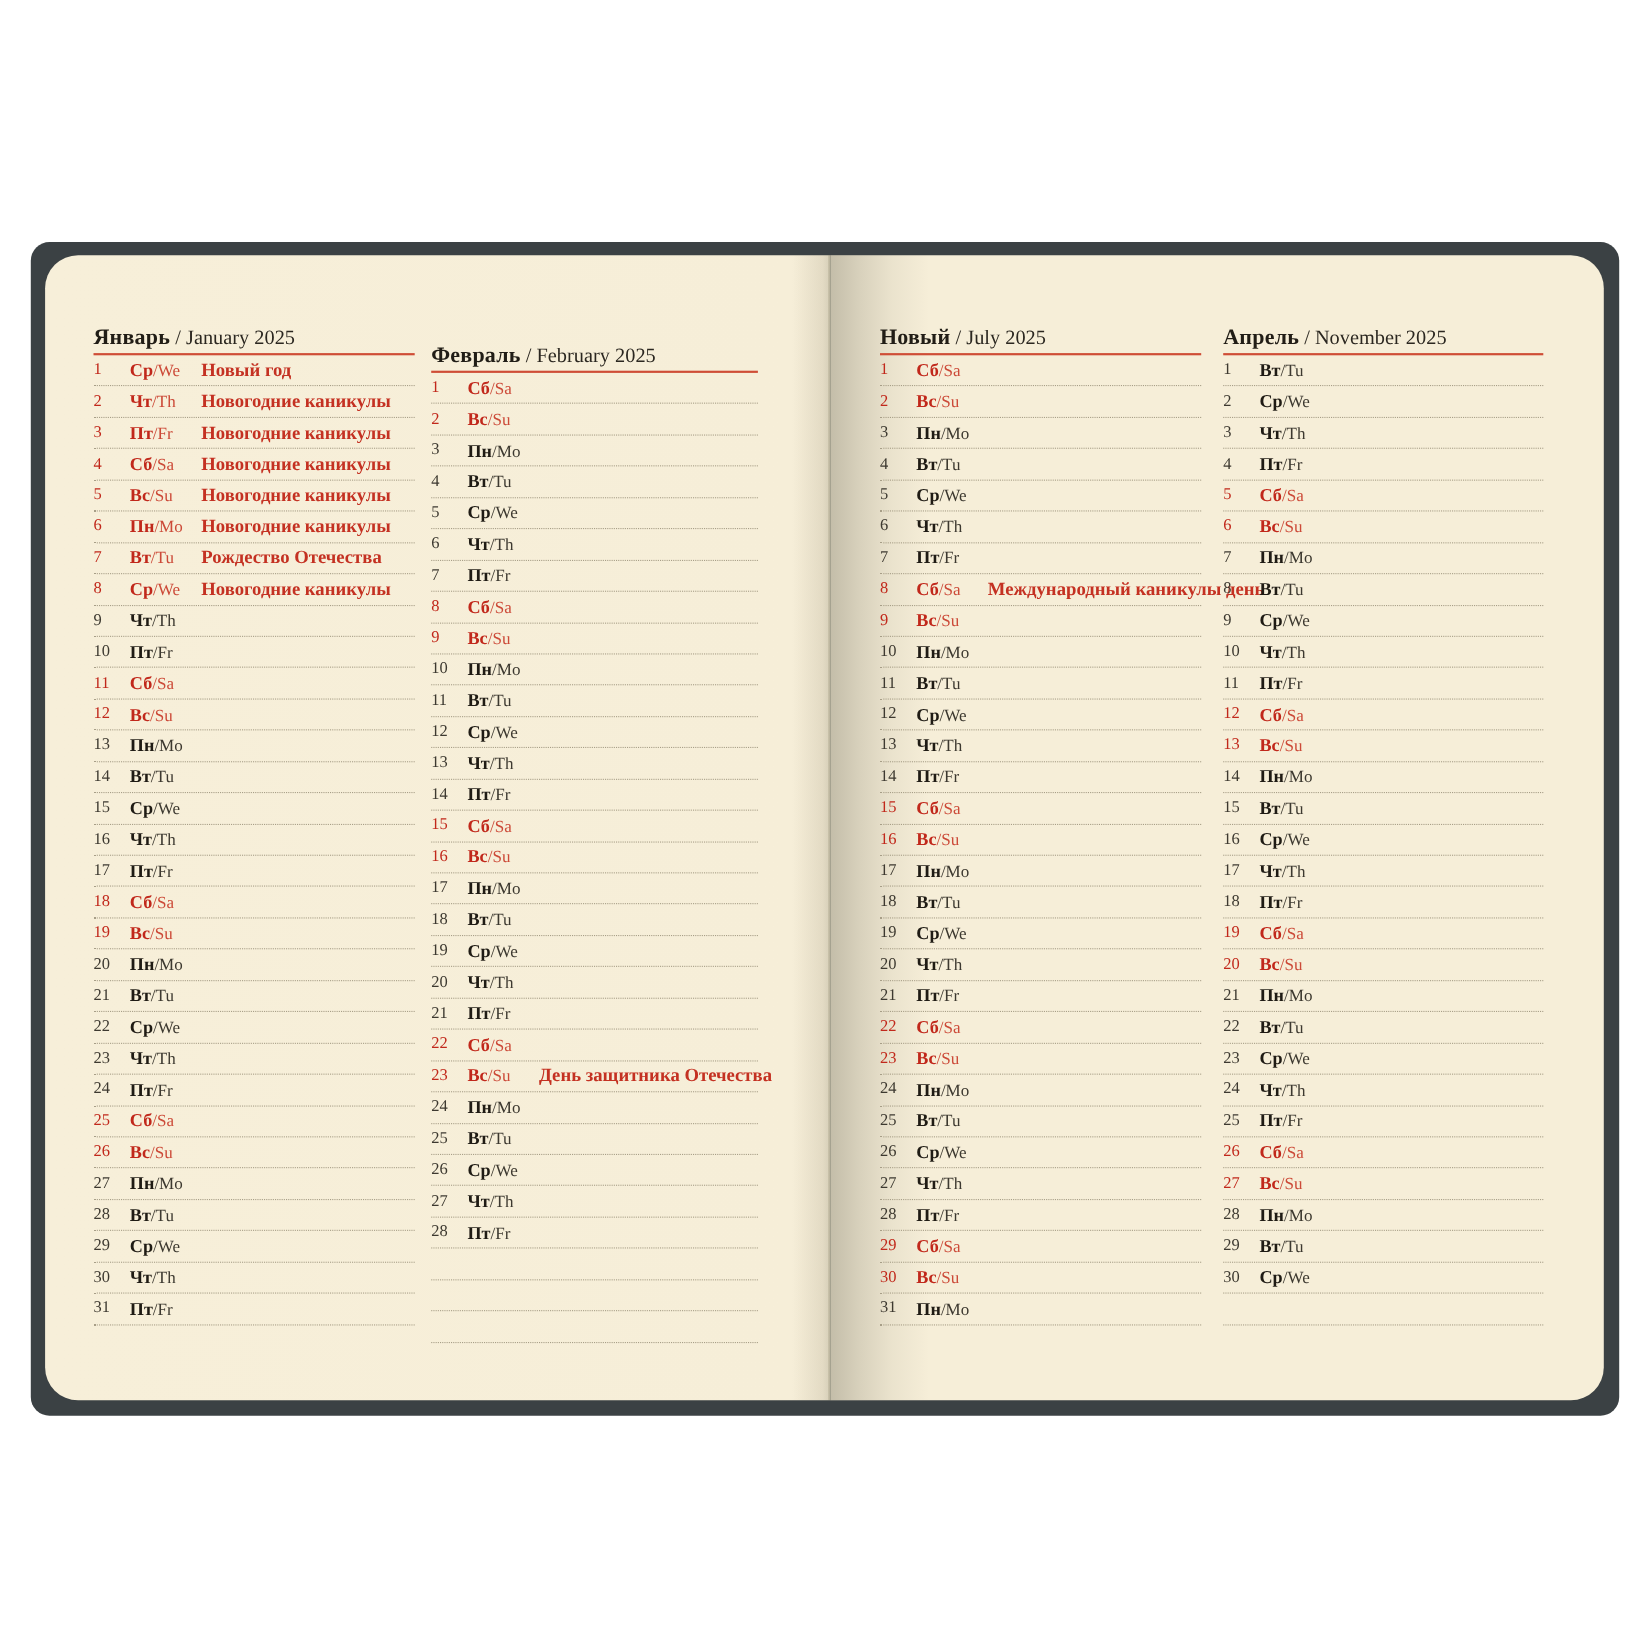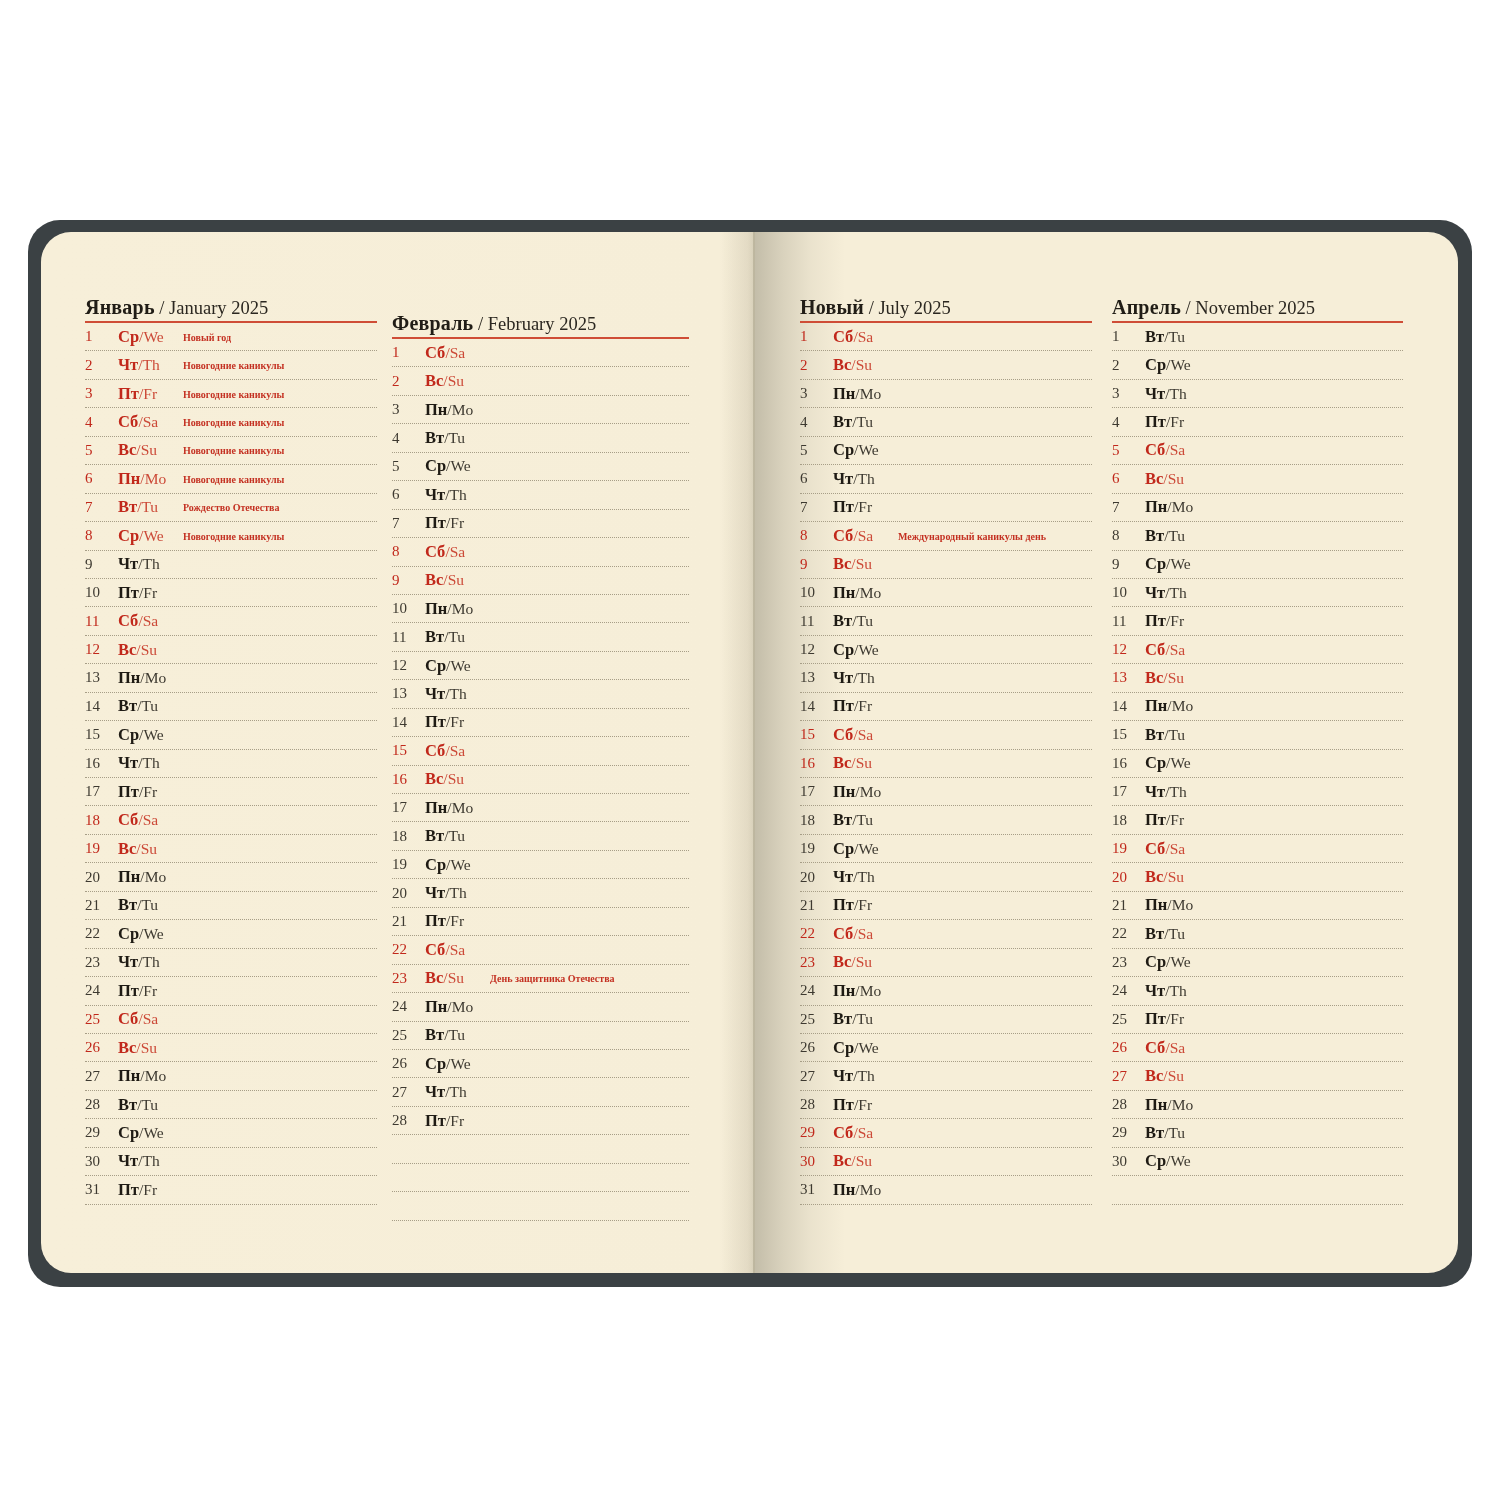--- a/index.html
+++ b/index.html
@@ -5,21 +5,21 @@
   html,body{margin:0;padding:0;}
   body{
     width:1500px;height:1500px;
     background:#ffffff;
     font-family:"Liberation Serif", serif;
     position:relative;
     overflow:hidden;
   }
   .book{
     position:absolute;left:28px;top:220px;width:1444px;height:1067px;
-    background:#3b4144;border-radius:32px;
+    background:#3b4144;border-radius:17px;
   }
   .paper{position:absolute;top:12px;bottom:14px;background:#f6eed8;}
   .paper-left{left:13px;width:714px;border-radius:30px 0 0 30px;
     background:linear-gradient(to right,#f7efd9 0%,#f6eed8 95%,#efe6cf 99%,#e3dbc4 100%);}
   .paper-right{left:727px;right:14px;border-radius:0 30px 30px 0;
     background:#f6eed8;}
   .gutter-line{position:absolute;left:725px;top:12px;bottom:14px;width:2px;
     background:rgba(90,85,62,0.28);}
   .gutter-shadow{position:absolute;left:727px;top:12px;bottom:14px;width:90px;
     background:linear-gradient(to right,rgba(98,95,78,0.34) 0%,rgba(98,95,78,0.20) 30%,rgba(98,95,78,0.08) 62%,rgba(98,95,78,0) 100%);}
@@ -48,21 +48,21 @@
   }
   .row .num{
     width:33px;flex:0 0 33px;
     font-size:15px;color:#3d3930;
   }
   .row .dow{white-space:nowrap;}
   .row .dow b{font-size:16.5px;font-weight:bold;color:#1f1b14;}
   .row .dow i{font-style:normal;font-size:15.5px;color:#3d3930;}
   .row .note{
     position:absolute;left:98px;top:50%;transform:translateY(-50%);
-    font-size:10px;font-weight:bold;color:#c43122;white-space:nowrap;
+    font-size:17px;font-weight:bold;color:#c43122;white-space:nowrap;
   }
   .row.red .num{color:#c1281b;}
   .row.red .dow b{color:#c1281b;}
   .row.red .dow i{color:#cc4a38;}
 </style>
 </head>
 <body>
 
 <div class="book">
   <div class="paper paper-left"></div>

